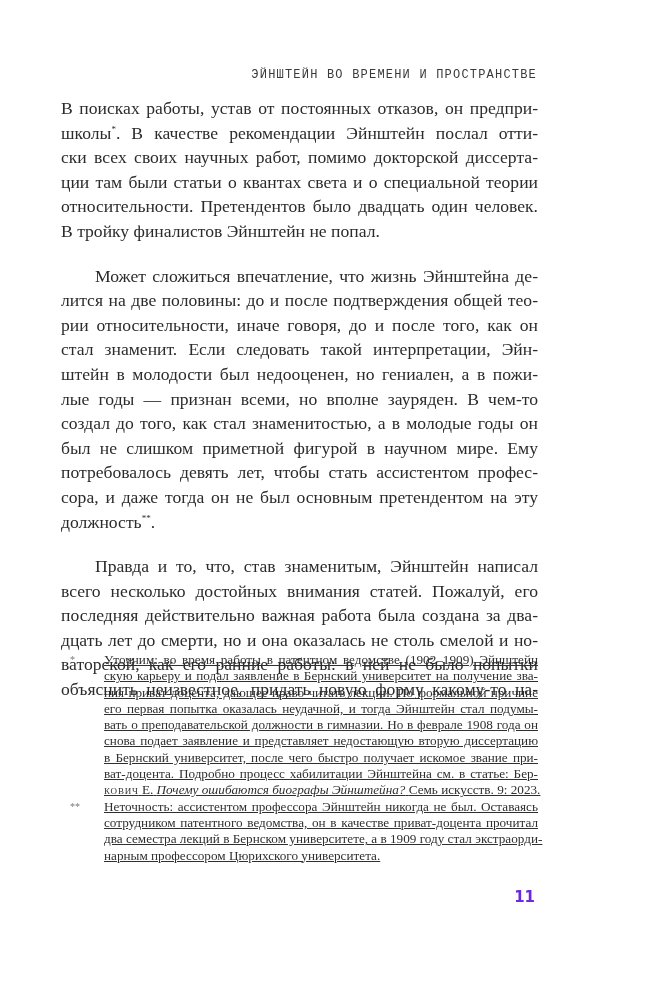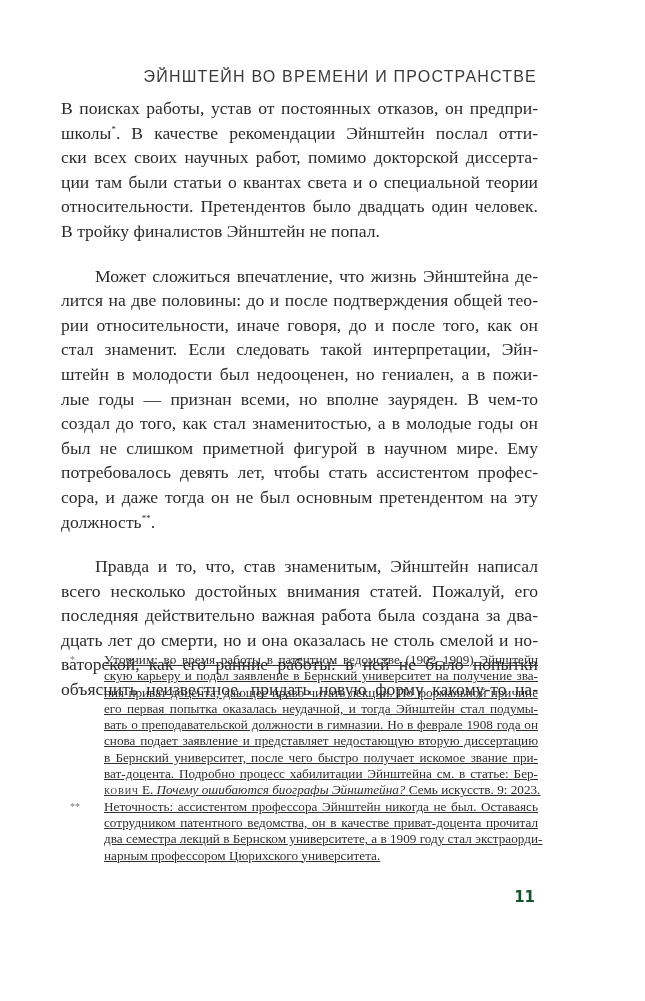--- a/index.html
+++ b/index.html
@@ -11,22 +11,22 @@
       width: 645px;
       height: 1001px;
       position: relative;
       overflow: hidden;
       color: #2a2a2a;
     }
     .running-head {
       position: absolute;
       top: 68px;
       right: 108px;
-      font-family: Liberation Sans, sans-serif;
-      font-size: 16px;
+      font-family: Liberation Mono, monospace;
+      font-size: 12px;
       letter-spacing: 1.2px;
       color: #3a3a3a;
       white-space: nowrap;
     }
     .main-text {
       position: absolute;
       top: 96px;
       left: 61px;
       width: 477px;
       font-family: "Liberation Serif", serif;
@@ -92,21 +92,21 @@
     .italic {
       font-style: italic;
     }
     .page-number {
       position: absolute;
       top: 888px;
       right: 110px;
       font-family: "DejaVu Sans", sans-serif;
       font-weight: bold;
       font-size: 15px;
-      color: #14532d;
+      color: #6d28d9;
     }
   </style>
 </head>
 <body>
 
 <div class="running-head">ЭЙНШТЕЙН ВО ВРЕМЕНИ И ПРОСТРАНСТВЕ</div>
 
 <div class="main-text">
 
   <div>

